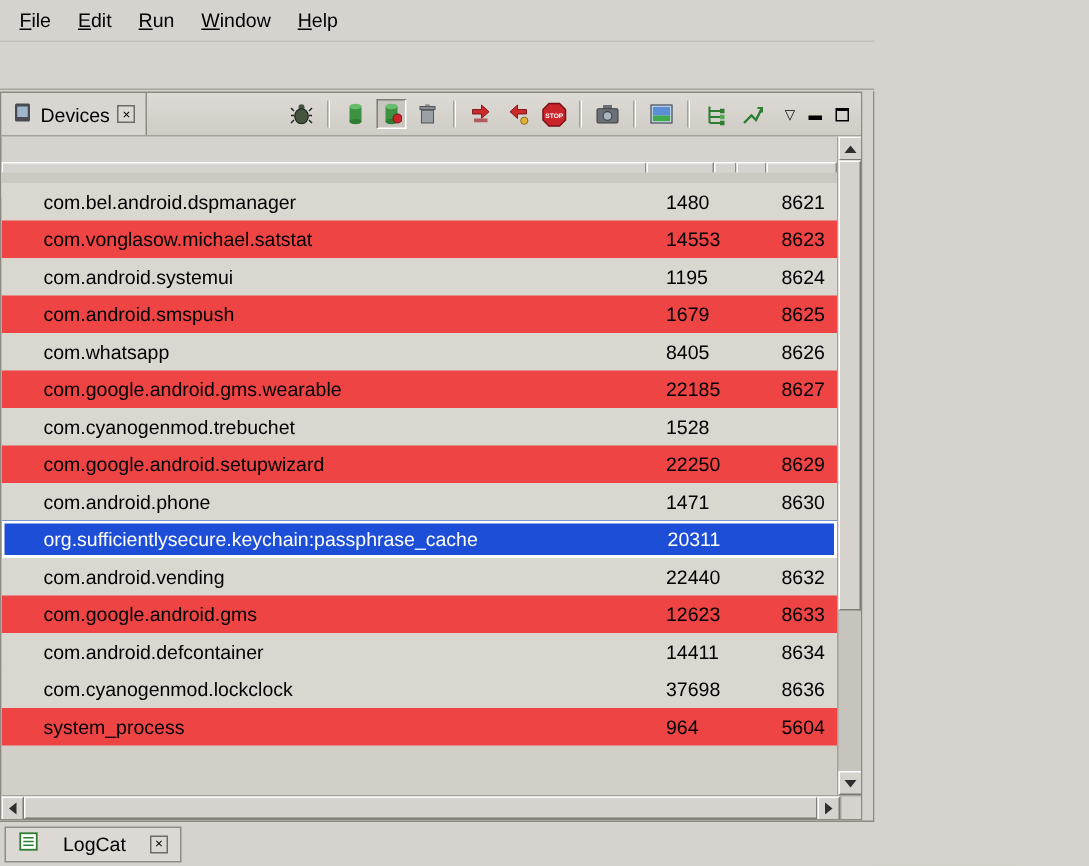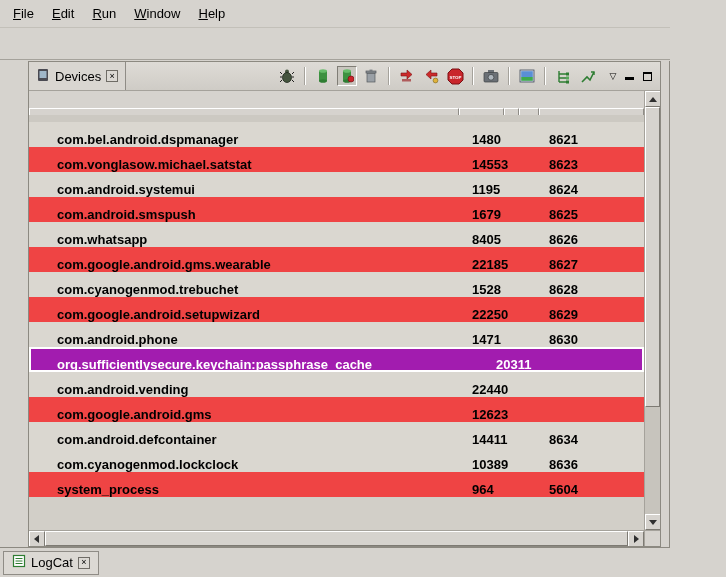--- a/index.html
+++ b/index.html
@@ -1,30 +1,30 @@
 <!DOCTYPE html>
 <html><head>
 <meta charset="utf-8">
 <style>
   * { margin:0; padding:0; box-sizing:border-box; }
   html,body { width:726px; height:577px; overflow:hidden; }
   body { font-family:"Liberation Sans", sans-serif; font-size:13px; color:#000; background:#d6d3ce; }
 
-  .window { position:relative; width:670px; height:577px; background:#d6d3ce; overflow:hidden; }
+  .window { position:relative; width:583px; height:577px; background:#d6d3ce; overflow:hidden; }
 
   
   .menubar { height:27px; display:flex; align-items:center; padding:0 4px; }
   .menu-item { padding:3px 9px; cursor:default; }
   .menu-item u { text-decoration:underline; }
 
   
   .toolbar-strip { height:33px; border-top:1px solid #c3c0b9; border-bottom:1px solid #a5a29b; }
 
   
-  .main { position:absolute; top:61px; left:0; right:0; bottom:30px; display:flex;margin-left:28px; }
+  .main { position:absolute; top:61px; left:0; right:0; bottom:30px; display:flex; }
 
   .view-panel { border:1px solid #8c8981; background:#d6d3ce; display:flex; flex-direction:column; overflow:hidden; }
   .devices-panel { width:662px; }
   .sash { width:8px; background:#d6d3ce; }
   .threads-panel { flex:1; border-right:none; }
 
   .view-header { height:29px; display:flex; align-items:stretch; border-bottom:1px solid #a5a29b;
                  background:linear-gradient(#dedbd6,#cfccc6); flex:0 0 auto; white-space:nowrap; }
   .view-tab { display:flex; align-items:center; gap:5px; padding:0 7px; background:#d9d6d1;
               border-right:1px solid #8f8c86; }
@@ -44,24 +44,24 @@
   .table-wrap { position:relative; flex:1; overflow:hidden; }
   .thead { position:absolute; top:17px; left:0; right:16px; height:24px; display:flex; }
   .th { background:#d6d3ce; border-top:1px solid #ffffff; border-left:1px solid #ffffff;
         border-right:1px solid #8f8c86; border-bottom:1px solid #8f8c86;
         display:flex; align-items:center; padding:0 4px; }
   .th-name { width:430px; }
   .th-c2 { width:45px; } .th-c3 { width:15px; } .th-c4 { width:20px; } .th-c5 { flex:1; }
 
   .tbody { position:absolute; top:24px; left:0; right:16px; bottom:0; overflow:hidden; background:#d2cfc8; }
   .partial-stripe { height:7px; background:#ccc9c2; }
-  .row { height:25px; display:flex; align-items:flex-end;font-weight:bold; }
+  .row { height:25px; display:flex; align-items:center; }
   .row.light { background:#dad7d0; }
   .row.dark  { background:#ef4444; }
-  .row.selected { background:#a21caf; color:#fff; box-shadow:inset 0 0 0 2px #ffffff;gap:24px; }
+  .row.selected { background:#1d4ed8; color:#fff; box-shadow:inset 0 0 0 2px #ffffff;gap:24px; }
   .c-name { width:430px; padding-left:28px; white-space:nowrap; overflow:hidden; }
   .c-pid  { width:45px; padding-left:13px; white-space:nowrap; }
   .c-gap1 { width:15px; } .c-gap2 { width:20px; }
   .c-port { flex:1; padding-left:10px; white-space:nowrap; }
 
   
   .vscroll { position:absolute; top:0; right:0; bottom:0; width:16px; background:#c7c4bd; border-left:1px solid #a5a29b; }
   .sb-btn { width:16px; height:16px; background:#d6d3ce; border:1px solid; border-color:#ffffff #7d7a73 #7d7a73 #ffffff;
             display:flex; align-items:center; justify-content:center; }
   .sb-down { position:absolute; bottom:0; left:0; }
@@ -76,21 +76,21 @@
   .hthumb { width:586px; height:100%; background:#d6d3ce; border:1px solid; border-color:#ffffff #7d7a73 #7d7a73 #ffffff; }
   .htrack { flex:1; }
   .hcorner { width:16px; background:#d6d3ce; border-left:1px solid #a5a29b; }
 
   
   .threads-content { padding:5px 2px; line-height:17px; }
 
   
   .bottom-bar { position:absolute; left:0; right:0; bottom:0; height:30px; border-top:1px solid #8c8981;
                 background:#d6d3ce; display:flex; align-items:center; padding:0 3px; }
-  .bottom-tab { display:flex; align-items:center; gap:5px; height:24px; padding:0 8px;
+  .bottom-tab { display:flex; align-items:center; gap:16px; height:24px; padding:0 8px;
                 background:#dcd9d4; border:1px solid #8f8c86; }
 </style>
 </head>
 <body>
 
 <div class="window">
 
   <div class="menubar">
     <span class="menu-item"><u>F</u>ile</span>
     <span class="menu-item"><u>E</u>dit</span>
@@ -263,21 +263,20 @@
     <span class="c-pid">22185</span>
     <span class="c-gap1"></span>
     <span class="c-gap2"></span>
     <span class="c-port">8627</span>
   </div>
             <div class="row light">
     <span class="c-name">com.cyanogenmod.trebuchet</span>
     <span class="c-pid">1528</span>
     <span class="c-gap1"></span>
     <span class="c-gap2"></span>
-    <span class="c-port">8628</span>
   </div>
             <div class="row dark">
     <span class="c-name">com.google.android.setupwizard</span>
     <span class="c-pid">22250</span>
     <span class="c-gap1"></span>
     <span class="c-gap2"></span>
     <span class="c-port">8629</span>
   </div>
             <div class="row light">
     <span class="c-name">com.android.phone</span>
@@ -290,37 +289,39 @@
     <span class="c-name">org.sufficientlysecure.keychain:passphrase_cache</span>
     <span class="c-pid">20311</span>
     <span class="c-gap1"></span>
     <span class="c-gap2"></span>
   </div>
             <div class="row light">
     <span class="c-name">com.android.vending</span>
     <span class="c-pid">22440</span>
     <span class="c-gap1"></span>
     <span class="c-gap2"></span>
+    <span class="c-port">8632</span>
   </div>
             <div class="row dark">
     <span class="c-name">com.google.android.gms</span>
     <span class="c-pid">12623</span>
     <span class="c-gap1"></span>
     <span class="c-gap2"></span>
+    <span class="c-port">8633</span>
   </div>
             <div class="row light">
     <span class="c-name">com.android.defcontainer</span>
     <span class="c-pid">14411</span>
     <span class="c-gap1"></span>
     <span class="c-gap2"></span>
     <span class="c-port">8634</span>
   </div>
             <div class="row light">
     <span class="c-name">com.cyanogenmod.lockclock</span>
-    <span class="c-pid">10389</span>
+    <span class="c-pid">37698</span>
     <span class="c-gap1"></span>
     <span class="c-gap2"></span>
     <span class="c-port">8636</span>
   </div>
             <div class="row dark">
     <span class="c-name">system_process</span>
     <span class="c-pid">964</span>
     <span class="c-gap1"></span>
     <span class="c-gap2"></span>
     <span class="c-port">5604</span>

